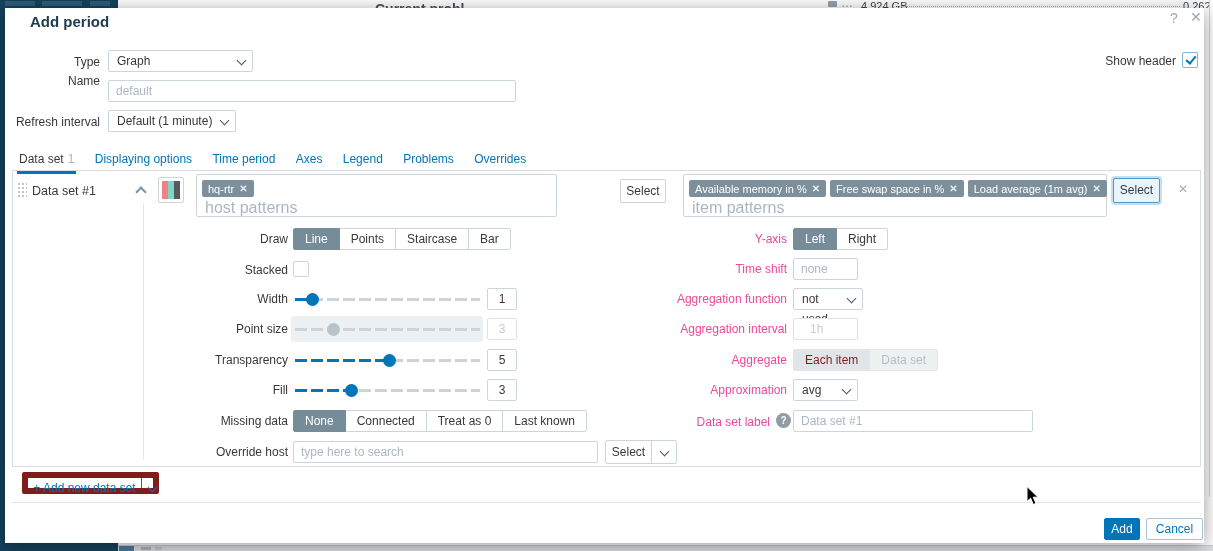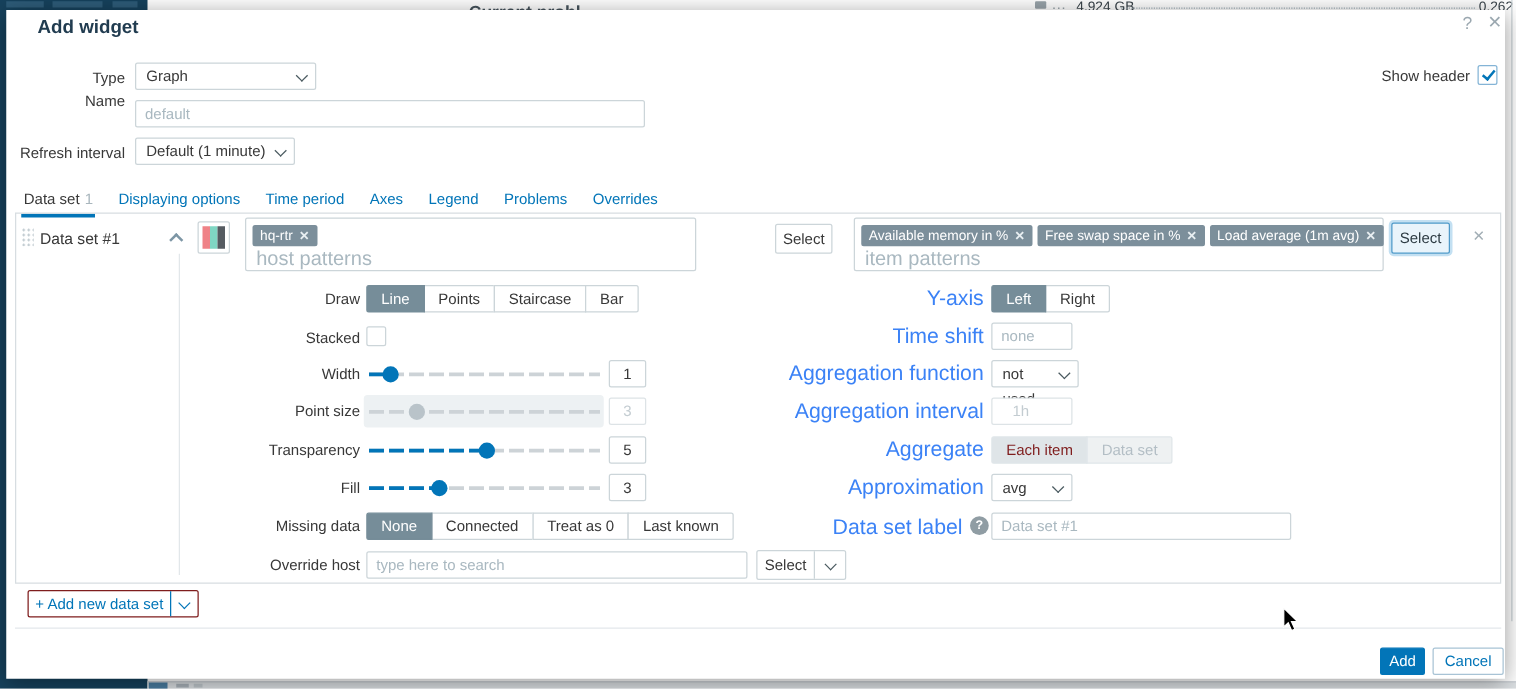--- a/index.html
+++ b/index.html
@@ -1,21 +1,21 @@
 <!DOCTYPE html>
 <html><head>
 <meta charset="utf-8">
 <style>
   html,body{margin:0;padding:0}
   body{width:1213px;height:551px;position:relative;overflow:hidden;background:#fff;
        font-family:"Liberation Sans",sans-serif;font-size:12px;color:#383838;}
   .x{position:absolute;box-sizing:border-box}
   
   .lblL{position:absolute;left:0;width:288px;text-align:right;font-size:12px;color:#383838;line-height:22px}
-  .lblR{position:absolute;left:500px;width:287px;text-align:right;font-size:17px;color:#3b82f6;line-height:22px}
+  .lblR{position:absolute;left:500px;width:287px;text-align:right;font-size:12px;color:#ec4899;line-height:22px}
   
   input{font-family:"Liberation Sans",sans-serif;font-size:12px;color:#14532d;border:1px solid #ccd5d9;
         border-radius:2px;padding:0 7px;box-sizing:border-box;outline:none;background:#fff}
   input::placeholder{color:#a9b8c0;opacity:1}
   input.dis{border-color:#dde3e6}
   input.dis::placeholder{color:#c3ccd1}
   .selbox{position:absolute;box-sizing:border-box;height:22px;border:1px solid #ccd5d9;border-radius:2px;
           background:#fff;line-height:20px;padding:0 22px 0 8px;font-size:12px;color:#383838}
   .chev{display:inline-block;width:6px;height:6px;border-right:1.6px solid #49595f;border-bottom:1.6px solid #49595f}
   .chev.down{transform:rotate(45deg)}
@@ -90,21 +90,21 @@
   <span class="fragment" style="left:0;top:0;font-size:11px;color:#39434a">0.262</span>
 </div>
 <div class="x" style="left:1209px;top:0;width:1px;height:497px;background:#ccd3d8"></div>
 <div class="x" style="left:118px;top:545px;width:1095px;height:6px;background:#dbdfe2;border-top:1px solid #c7cdd2"></div>
 <div class="x" style="left:119px;top:546px;width:15px;height:5px;background:#4a7da1"></div>
 <div class="x" style="left:141px;top:547px;width:10px;height:3px;background:#aab3ba"></div>
 <div class="x" style="left:155px;top:547px;width:7px;height:3px;background:#c0c7cc"></div>
 
 <div class="x" style="left:5px;top:8px;width:1199px;height:535px;background:#fff;box-shadow:0 3px 18px rgba(0,0,0,.4)"></div>
 
-<div class="x" style="left:30px;top:13px;font-size:15px;font-weight:bold;color:#213c50">Add widget</div>
+<div class="x" style="left:30px;top:13px;font-size:15px;font-weight:bold;color:#213c50">Add period</div>
 <div class="x" style="left:1170px;top:10px;font-size:14px;color:#9ba8b0;cursor:pointer">?</div>
 <div class="x" style="left:1190px;top:9px;font-size:14px;color:#9ba8b0;cursor:pointer">✕</div>
 
 <div class="lblL" style="top:51px;width:100px">Type</div>
 <div class="selbox" style="left:108px;top:50px;width:145px">
   <span>Graph</span>
   <span class="chev down"></span>
 </div>
 
 <div class="x" style="left:1020px;top:53px;width:156px;text-align:right;line-height:16px">Show header</div>
@@ -256,21 +256,21 @@
 
 <div class="lblL" style="top:441px">Override host</div>
 <input class="x" style="left: 293px; top: 441px; width: 305px; height: 22px;" placeholder="type here to search">
 <div class="x" style="left:605px;top:440px;width:72px;height:24px;border:1px solid #ccd5d9;border-radius:2px;display:flex;background:#fff">
   <span style="width:45px;text-align:center;line-height:22px;cursor:pointer">Select</span>
   <span style="flex:1;border-left:1px solid #ccd5d9;position:relative;cursor:pointer">
     <span class="chev down" style="position:absolute;left:9px;top:7px"></span>
   </span>
 </div>
 
-<div class="x" style="left:22px;top:472px;width:137px;height:22px;border:1px solid #7f1d1d;border-radius:2px;display:flex;background:#fff">
+<div class="x" style="left:22px;top:472px;width:137px;height:22px;border:6px solid #7f1d1d;border-radius:2px;display:flex;background:#fff">
   <span style="width:113px;text-align:center;line-height:20px;color:#0275b8;cursor:pointer">
     <span>+</span>
     <span>Add new data set</span>
   </span>
   <span style="flex:1;border-left:1px solid #0275b8;position:relative;cursor:pointer">
     <span class="chev down blue" style="position:absolute;left:7px;top:6px"></span>
   </span>
 </div>
 
 <div class="x" style="left:12px;top:502px;width:1189px;height:1px;background:#e4e8eb"></div>

